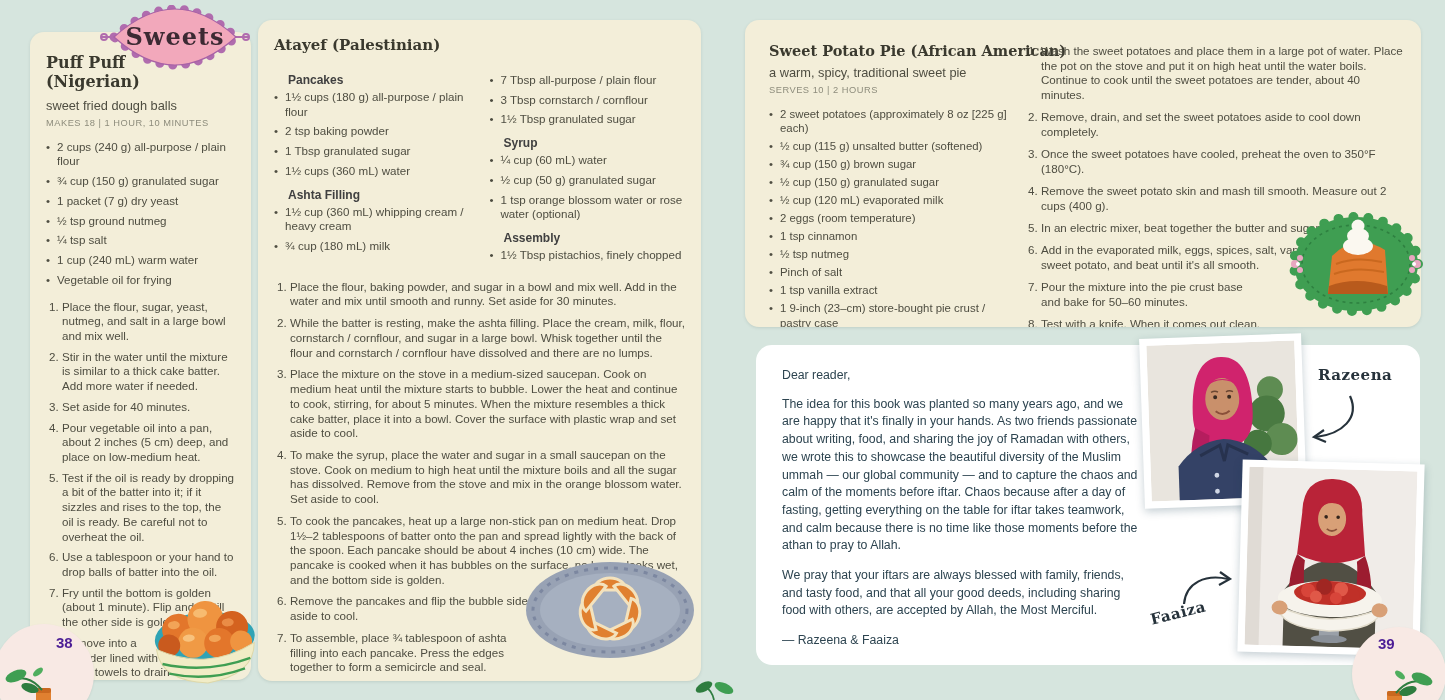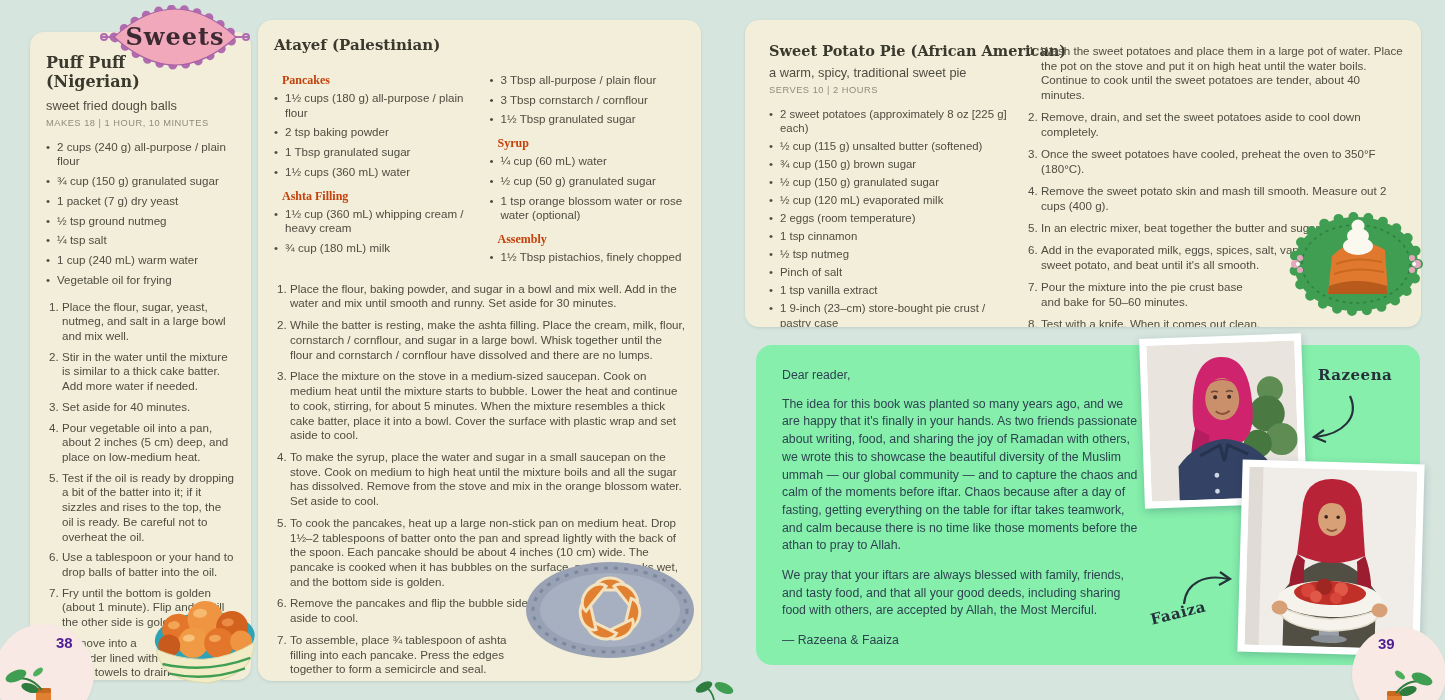--- a/index.html
+++ b/index.html
@@ -26,34 +26,34 @@
 
   ol.steps { margin-top:12px; padding-left:16px; }
   ol.steps li { font-size:11.6px; line-height:1.27; margin-bottom:6px; }
   .card-atayef ol.steps li { margin-bottom:7px; }
   .card-puff ol.steps li.narrow { width:64%; }
   .card-atayef ol.steps li.narrow { width:58%; }
   .col-steps ol.steps li.narrow { width:60%; }
 
   .cols { display:flex; gap:20px; margin-top:10px; }
   .col { flex:1; }
-  .grp h4 { font-size:12px; font-weight:bold; color:#c2410c; margin:9px 0 3px 8px;font-family:Liberation Serif, serif; }
+  .grp h4 { font-size:12px; font-weight:bold; color:#404040; margin:9px 0 3px 14px; }
   .grp ul.ing { margin-top:2px; }
 
   .col-ing { width:272px; padding:22px 10px 14px 24px; }
   .col-steps { flex:1; padding:22px 14px 14px 6px; }
   .col-steps ol.steps { margin-top:2px; padding-left:18px; }
   .col-steps ol.steps li { margin-bottom:7.5px; }
   .col-ing ul.ing li { margin-bottom:3.5px; font-size:11.4px; }
 
   .badge { position:absolute; left:100px; top:5px; width:150px; height:66px; }
   .badge svg { position:absolute; inset:0; }
   .badge-label { position:absolute; left:0; right:0; top:17px; text-align:center; font-family:"DejaVu Serif", serif; font-weight:bold; font-size:24px; color:#3c2a33; letter-spacing:1px; }
 
-  .blue-card { position:absolute; left:756px; top:345px; width:664px; height:320px; background:#86efac; border-radius:16px; }
+  .blue-card { position:absolute; left:756px; top:345px; width:664px; height:320px; background:#ffffff; border-radius:16px; }
   .letter { position:absolute; left:26px; top:22px; width:362px; color:#2d4450; font-size:12.3px; line-height:1.44; }
   .letter .sal { margin-bottom:11px; }
   .letter p { margin-bottom:12px; }
   .letter .sig { margin-top:2px; }
 
   .photo { position:absolute; background:#fff; padding:7px; box-shadow:0 3px 8px rgba(20,60,80,.25); }
   .photo svg { display:block; }
   .photo-razeena { left:1142px; top:336px; transform:rotate(-2deg); }
   .photo-faaiza  { left:1240px; top:462px; transform:rotate(1.6deg); }
   .photo-label { position:absolute; font-family:"DejaVu Serif", serif; font-size:15px; font-weight:bold; color:#26323b; letter-spacing:.5px; }
@@ -157,21 +157,21 @@
           <h4>Ashta Filling</h4>
           <ul class="ing">
             <li>1½ cup (360 mL) whipping cream / heavy cream</li>
             <li>¾ cup (180 mL) milk</li>
           </ul>
         </div>
       </div>
       <div class="col">
         <div class="grp" style="margin-top:9px;">
           <ul class="ing">
-            <li>3 Tbsp all-purpose / plain flour</li>
+            <li>7 Tbsp all-purpose / plain flour</li>
             <li>3 Tbsp cornstarch / cornflour</li>
             <li>1½ Tbsp granulated sugar</li>
           </ul>
         </div>
         <div class="grp">
           <h4>Syrup</h4>
           <ul class="ing">
             <li>¼ cup (60 mL) water</li>
             <li>½ cup (50 g) granulated sugar</li>
             <li>1 tsp orange blossom water or rose water (optional)</li>

